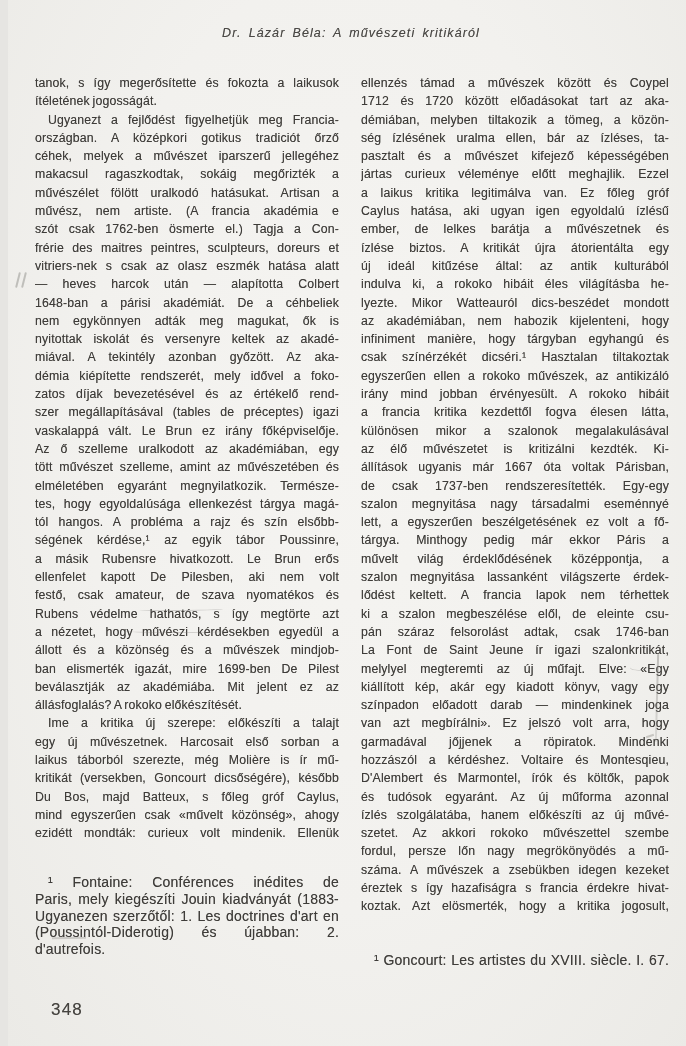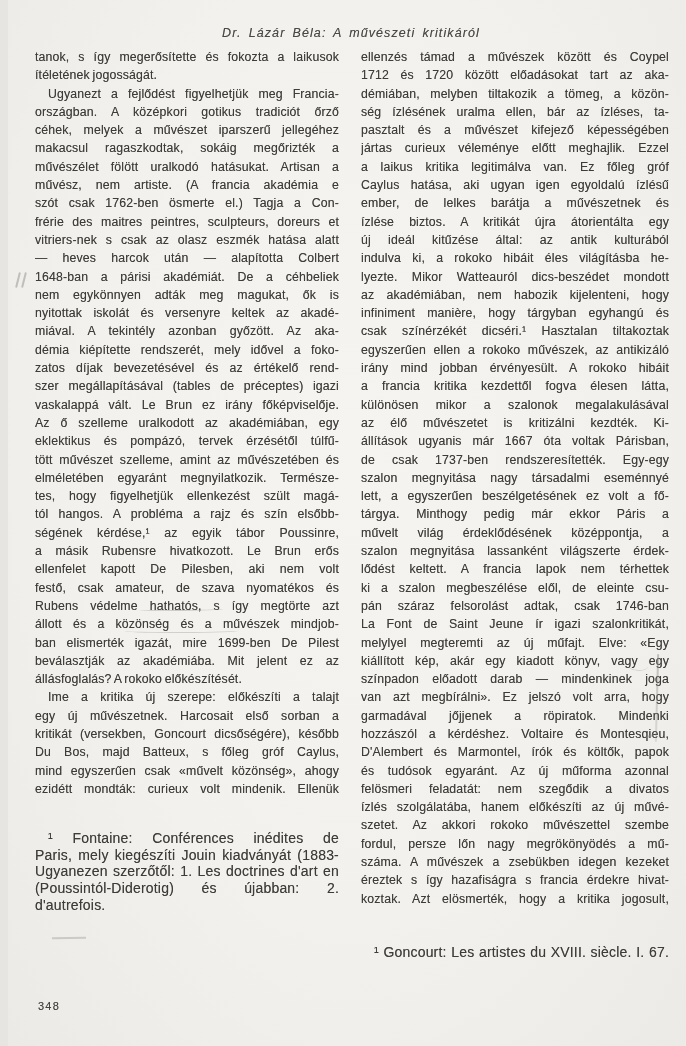--- a/index.html
+++ b/index.html
@@ -8,36 +8,36 @@
     background:radial-gradient(ellipse at 50% 42%, #f5f4f1 0%, #f2f1ee 55%, #ebeae6 100%);
     font-family:"Liberation Sans","DejaVu Sans",sans-serif;
     color:#3e3c39;
     margin-left:8px;
   }
   .header{
     position:absolute;top:26px;left:0;right:0;text-align:center;
     font-style:italic;font-size:12.5px;letter-spacing:1.1px;word-spacing:2.5px;
     color:#4b4946;text-shadow:0 0 0.5px rgba(75,73,70,0.55);
   }
-  .col{position:absolute;top:48px;}
+  .col{position:absolute;top:74px;}
   .col.left{left:27px;width:304px;}
   .col.right{left:353px;width:308px;}
   .line{
     font-size:12.3px;line-height:18.3px;height:18.3px;overflow:hidden;
     text-align:justify;text-align-last:justify;-moz-text-align-last:justify;
     letter-spacing:0.15px;word-spacing:-0.8px;
     text-shadow:0 0 0.6px rgba(62,60,57,0.55);
   }
   .line.nojust{text-align-last:left;-moz-text-align-last:left;}
   .line.indent{text-indent:13px;}
   .footnote .line{font-size:14px;line-height:16.6px;height:16.6px;letter-spacing:0.2px;}
   .col.left .footnote{margin-top:32px;}
   .col.right .footnote{margin-top:36px;}
   .pagenum{
-    position:absolute;left:30px;top:1000px;font-size:11px;letter-spacing:1.2px;
+    position:absolute;left:43px;top:1000px;font-size:17px;letter-spacing:1.2px;
     color:#45433f;text-shadow:0 0 0.5px rgba(69,67,63,0.5);
   }
   
   .pm{position:absolute;pointer-events:none;}
   .pm-stroke{display:inline-block;width:2px;height:16px;background:rgba(125,123,119,0.42);border-radius:2px;}
   #pm-left-double{left:9px;top:272px;}
   #pm-left-double .pm-stroke{transform:rotate(14deg);margin-right:4px;}
   #pm-underline-depiles{left:130px;top:607px;width:86px;height:3px;
     border-bottom:1.4px solid rgba(132,130,126,0.35);border-radius:0 0 45% 45%;transform:rotate(-0.6deg);}
   #pm-underline-amateur{left:117px;top:628px;width:114px;height:4px;
@@ -70,36 +70,37 @@
       <div class="line">— heves harcok után — alapította Colbert</div>
       <div class="line">1648-ban a párisi akadémiát. De a céhbeliek</div>
       <div class="line">nem egykönnyen adták meg magukat, ők is</div>
       <div class="line">nyitottak iskolát és versenyre keltek az akadé-</div>
       <div class="line">miával. A tekintély azonban győzött. Az aka-</div>
       <div class="line">démia kiépítette rendszerét, mely idővel a foko-</div>
       <div class="line">zatos díjak bevezetésével és az értékelő rend-</div>
       <div class="line">szer megállapításával (tables de préceptes) igazi</div>
       <div class="line">vaskalappá vált. Le Brun ez irány főképviselője.</div>
       <div class="line">Az ő szelleme uralkodott az akadémiában, egy</div>
-      <div class="line">eklektikus és pompázó, tervek érzésétől túlfű-</div>
       <div class="line">tött művészet szelleme, amint az művészetében és</div>
       <div class="line">elméletében egyaránt megnyilatkozik. Természe-</div>
-      <div class="line">tes, hogy figyelhetjük ellenkezést szült magá-</div>
+      <div class="line">tes, hogy egyoldalúsága ellenkezést tárgya magá-</div>
       <div class="line">tól hangos. A probléma a rajz és szín elsőbb-</div>
       <div class="line">ségének kérdése,¹ az egyik tábor Poussinre,</div>
       <div class="line">a másik Rubensre hivatkozott. Le Brun erős</div>
       <div class="line">ellenfelet kapott De Pilesben, aki nem volt</div>
       <div class="line">festő, csak amateur, de szava nyomatékos és</div>
       <div class="line">Rubens védelme hathatós, s így megtörte azt</div>
+      <div class="line">a nézetet, hogy művészi kérdésekben egyedül a</div>
       <div class="line">állott és a közönség és a művészek mindjob-</div>
       <div class="line">ban elismerték igazát, mire 1699-ben De Pilest</div>
       <div class="line">beválasztják az akadémiába. Mit jelent ez az</div>
       <div class="line nojust">állásfoglalás? A rokoko előkészítését.</div>
       <div class="line indent">Ime a kritika új szerepe: előkészíti a talajt</div>
       <div class="line">egy új művészetnek. Harcosait első sorban a</div>
+      <div class="line">laikus táborból szerezte, még Molière is ír mű-</div>
       <div class="line">kritikát (versekben, Goncourt dicsőségére), később</div>
       <div class="line">Du Bos, majd Batteux, s főleg gróf Caylus,</div>
       <div class="line">mind egyszerűen csak «művelt közönség», ahogy</div>
       <div class="line">ezidétt mondták: curieux volt mindenik. Ellenük</div>
       <div class="footnote">
         <div class="line indent">¹ Fontaine: Conférences inédites de l'Académie.</div>
         <div class="line">Paris, mely kiegészíti Jouin kiadványát (1883-ból).</div>
         <div class="line">Ugyanezen szerzőtől: 1. Les doctrines d'art en France.</div>
         <div class="line">(Poussintól-Diderotig) és újabban: 2. Académiciens</div>
         <div class="line nojust">d'autrefois.</div>
@@ -139,21 +140,20 @@
       <div class="line">pán száraz felsorolást adtak, csak 1746-ban</div>
       <div class="line">La Font de Saint Jeune ír igazi szalonkritikát,</div>
       <div class="line">melylyel megteremti az új műfajt. Elve: «Egy</div>
       <div class="line">kiállított kép, akár egy kiadott könyv, vagy egy</div>
       <div class="line">színpadon előadott darab — mindenkinek joga</div>
       <div class="line">van azt megbírálni». Ez jelszó volt arra, hogy</div>
       <div class="line">garmadával jőjjenek a röpiratok. Mindenki</div>
       <div class="line">hozzászól a kérdéshez. Voltaire és Montesqieu,</div>
       <div class="line">D'Alembert és Marmontel, írók és költők, papok</div>
       <div class="line">és tudósok egyaránt. Az új műforma azonnal</div>
-      <div class="line">felösmeri feladatát: nem szegődik a divatos</div>
       <div class="line">ízlés szolgálatába, hanem előkészíti az új művé-</div>
       <div class="line">szetet. Az akkori rokoko művészettel szembe</div>
       <div class="line">fordul, persze lőn nagy megrökönyödés a mű-</div>
       <div class="line">száma. A művészek a zsebükben idegen kezeket</div>
       <div class="line">éreztek s így hazafiságra s francia érdekre hivat-</div>
       <div class="line">koztak. Azt elösmerték, hogy a kritika jogosult,</div>
       <div class="footnote">
         <div class="line indent nojust">¹ Goncourt: Les artistes du XVIII. siècle. I. 67. l.</div>
       </div>
     </div>

